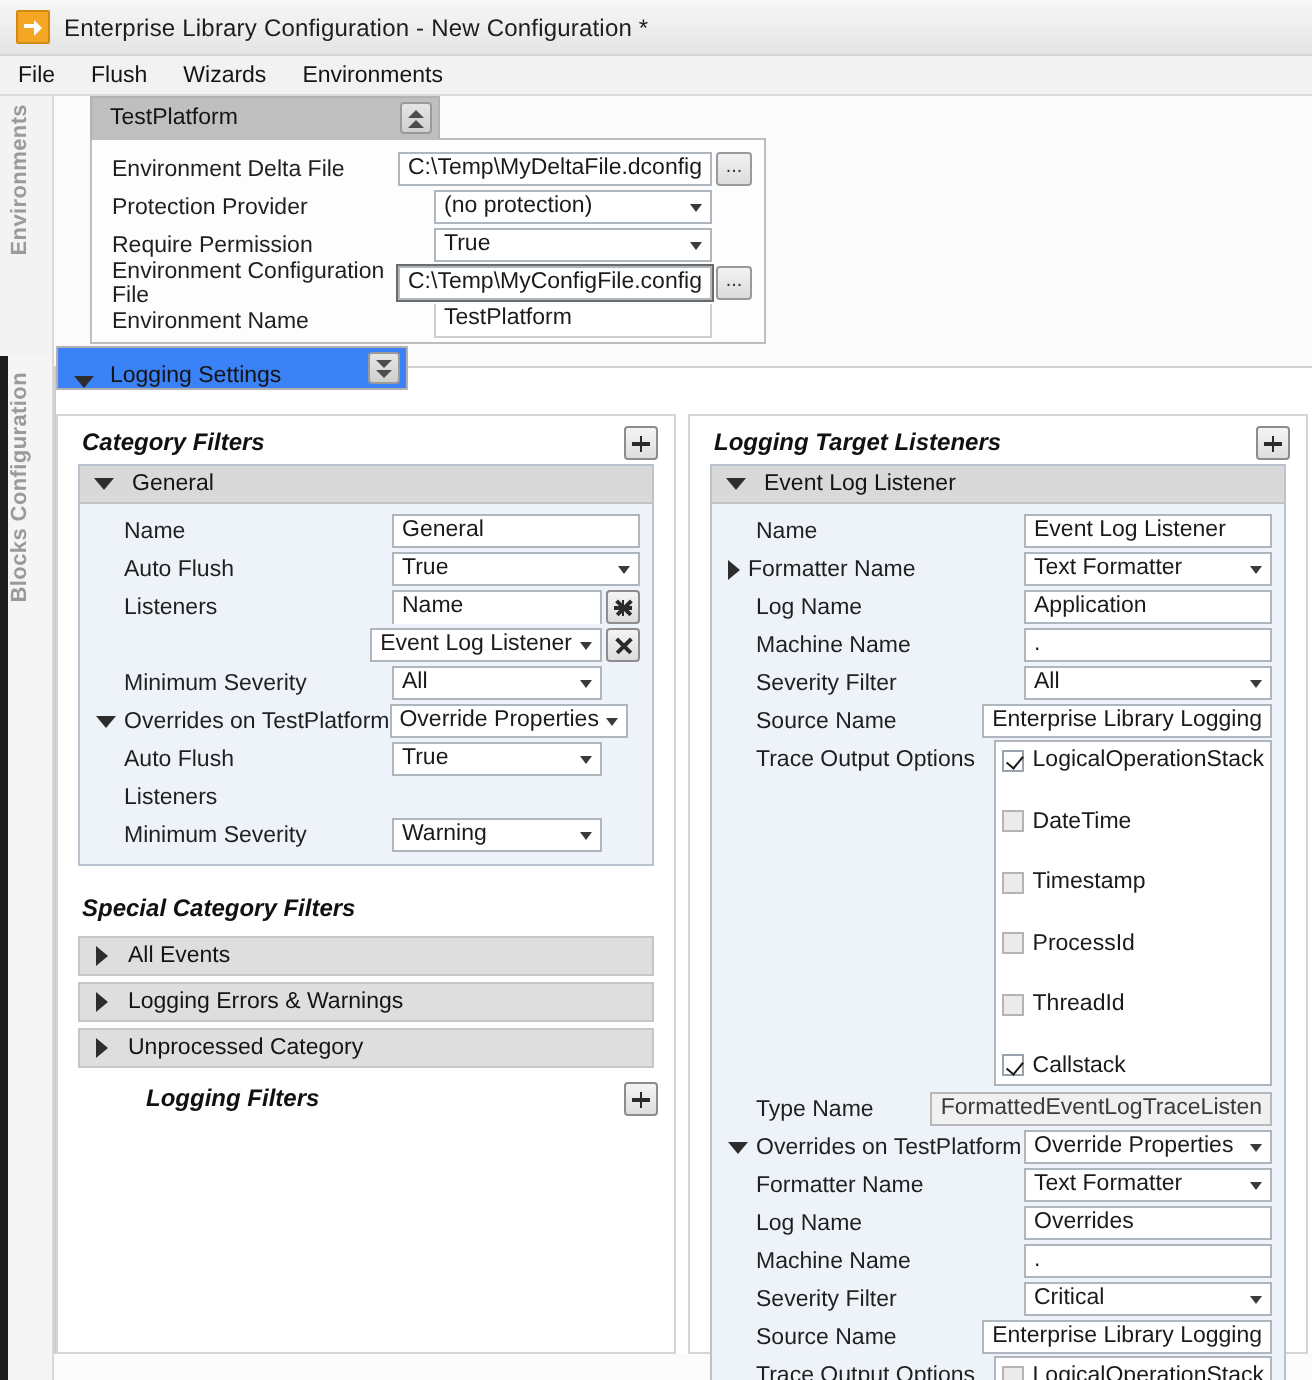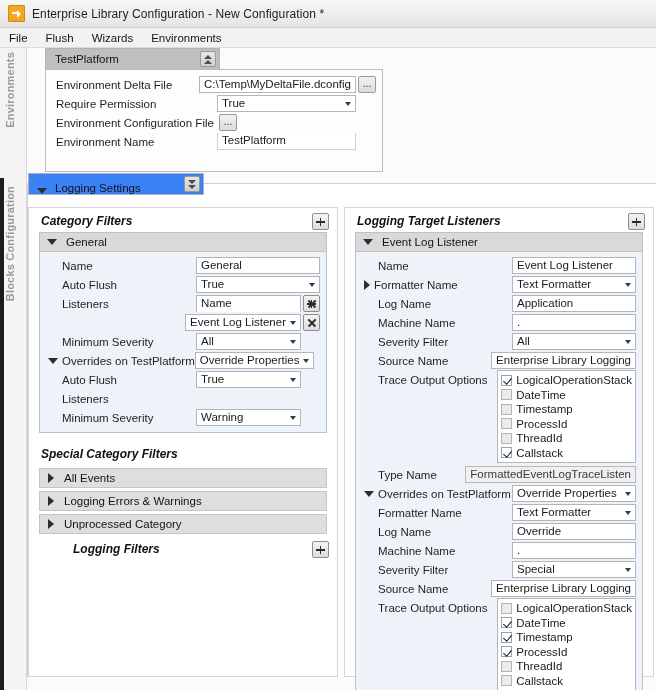--- a/index.html
+++ b/index.html
@@ -225,20 +225,21 @@
   .cb.on:after{
     content:"";position:absolute;left:3px;top:0.5px;width:3.5px;height:7px;
     border-right:1.6px solid #1a1a1a;border-bottom:1.6px solid #1a1a1a;
     transform:rotate(40deg);
   }
   .cb-lbl{font-size:11.5px;color:#1a1a1a;white-space:nowrap;}
 
   .tracebox{
     border:1px solid #b0b6bd;background:#fff;flex:1;padding:2px 3px;
     box-sizing:border-box;
+    gap:16px;
   }
 </style>
 </head>
 <body>
 
 <div class="app">
 
   <div class="titlebar">
     <div class="tb-icon"></div>
     <div class="tb-title">Enterprise Library Configuration - New Configuration *</div>
@@ -269,31 +270,38 @@
     <div class="env-body">
 
       <div class="env-row">
         <div class="env-lbl">Environment Delta File</div>
         <div class="env-ctl">
           <div class="txt">C:\Temp\MyDeltaFile.dconfig</div>
           <div class="ell-btn">...</div>
         </div>
       </div>
 
+      <div class="env-row">
+        <div class="env-lbl">Protection Provider</div>
+        <div class="env-ctl" style="padding-right:20px;">
+          <div class="combo">(no protection)</div>
+        </div>
+      </div>
 
       <div class="env-row">
         <div class="env-lbl">Require Permission</div>
         <div class="env-ctl" style="padding-right:20px;">
           <div class="combo">True</div>
         </div>
       </div>
 
       <div class="env-row">
         <div class="env-lbl">Environment Configuration File</div>
         <div class="env-ctl">
+          <div class="txt focus-box">C:\Temp\MyConfigFile.config</div>
           <div class="ell-btn">...</div>
         </div>
       </div>
 
       <div class="env-row">
         <div class="env-lbl">Environment Name</div>
         <div class="env-ctl" style="padding-right:20px;">
           <div class="txt" style="border-color:#cfcfcf;border-top:none;">TestPlatform</div>
         </div>
       </div>
@@ -535,35 +543,35 @@
           <div class="prow">
             <div class="pl">Formatter Name</div>
             <div class="pc">
                 <div class="combo">Text Formatter</div>
               </div>
           </div>
 
           <div class="prow">
             <div class="pl">Log Name</div>
             <div class="pc">
-                <div class="txt">Override</div>
+                <div class="txt">Overrides</div>
               </div>
           </div>
 
           <div class="prow">
             <div class="pl">Machine Name</div>
             <div class="pc">
                 <div class="txt">.</div>
               </div>
           </div>
 
           <div class="prow">
             <div class="pl">Severity Filter</div>
             <div class="pc">
-                <div class="combo">Special</div>
+                <div class="combo">Critical</div>
               </div>
           </div>
 
           <div class="prow">
             <div class="pl">Source Name</div>
             <div class="pc">
                 <div class="txt">Enterprise Library Logging</div>
               </div>
           </div>
 

